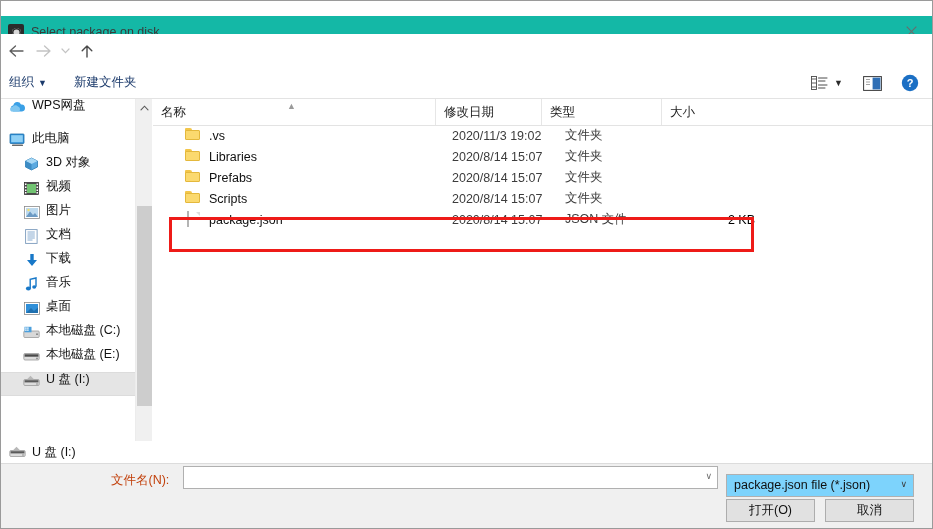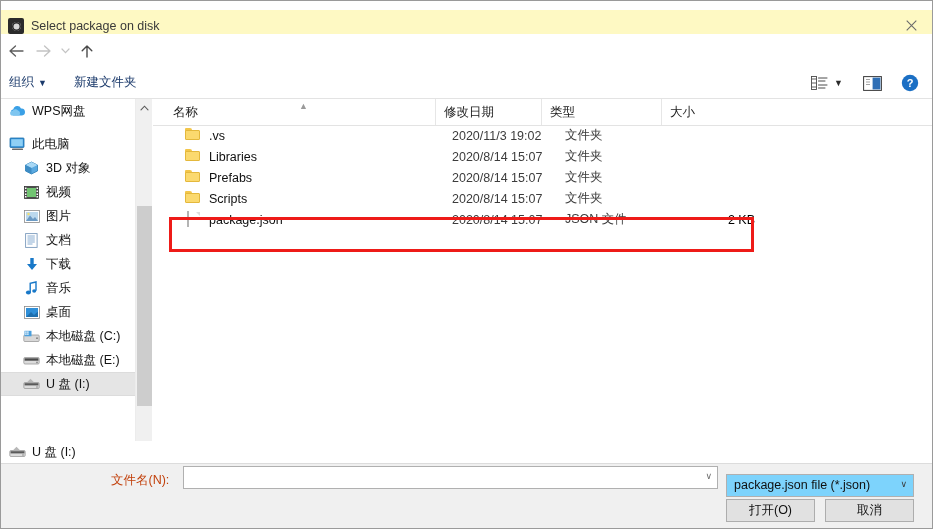--- a/index.html
+++ b/index.html
@@ -19,24 +19,24 @@
     height: 529px;
     overflow: hidden;
     background: #ffffff;
     border: 1px solid #9a9a9a;
     box-sizing: border-box;
   }
 
   
   .titlebar {
     position: absolute;
-    left: 0; top: 9px;
+    left: 0; top: 15px;
     width: 933px;
     height: 33px;
-    background: #fef9c3;
+    background: #14b8a6;
     box-sizing: border-box;
   }
   .title-app-icon {
     position: absolute;
     left: 7px; top: 8px;
     width: 16px; height: 16px;
     background: #2b2b2b;
     border-radius: 2px;
     display: flex;
     align-items: center;
@@ -210,21 +210,21 @@
     position: absolute;
     left: 0; top: 98px;
     width: 134px; height: 360px;
     background: #ffffff;
     overflow: hidden;
   }
   .side-item {
     position: relative;
     height: 24px;
     display: flex;
-    align-items: center;
+    align-items: flex-start;
     padding-left: 8px;
     font-size: 12.5px;
     color: #121212;
     white-space: nowrap;
     box-sizing: border-box;
   }
   .side-item.indent { padding-left: 22px; }
   .side-item.selected {
     background: #e5e5e5;
     border-top: 1px solid #dcdcdc;
@@ -724,21 +724,21 @@
         <rect x="1.6" y="5.2" width="13.8" height="2.2" fill="#5a5a5a"></rect>
         <path d="M4 4.3 L7.5 0.8 L11 4.3 Z" fill="#b8b8b8"></path>
         <circle cx="14" cy="9" r="0.8" fill="#8a8a8a"></circle>
       </svg>
     </span>
     <span class="side-label">U 盘 (I:)</span>
   </div>
 
   <div class="filepane">
     <div class="col-headers">
-      <div class="col-h" style="left:12px; width:282px;">
+      <div class="col-h" style="left:0; width:282px;">
         <span>名称</span>
         <span class="sort-caret">▲</span>
       </div>
       <div class="col-h" style="left:282px; width:106px;">修改日期</div>
       <div class="col-h" style="left:388px; width:120px;">类型</div>
       <div class="col-h" style="left:508px; width:80px;">大小</div>
     </div>
 
     <div class="rows">
 

